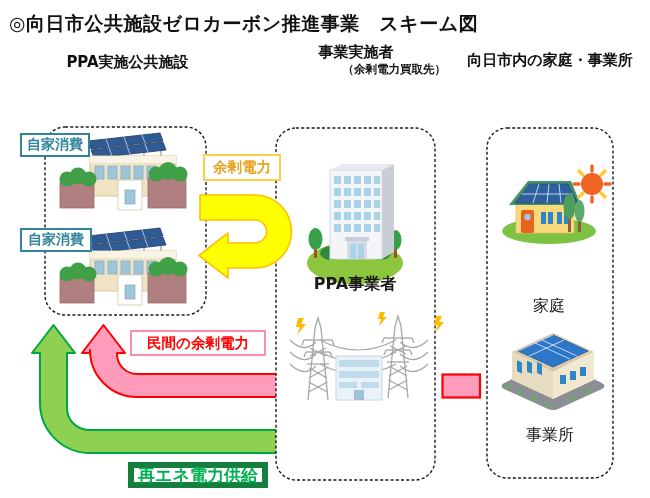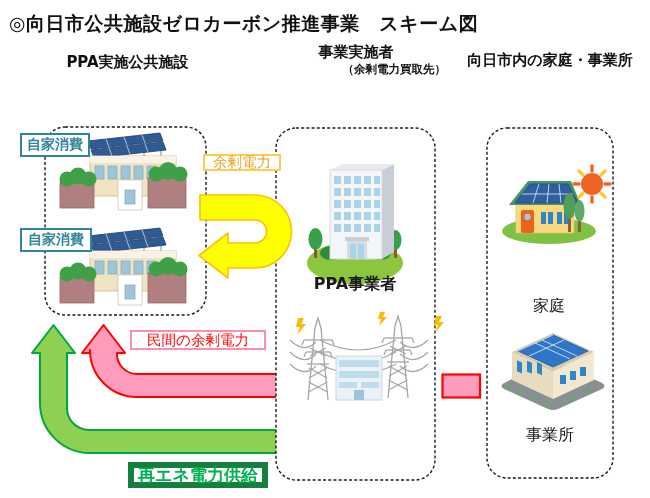--- a/index.html
+++ b/index.html
@@ -267,22 +267,22 @@
   <div class="abs ttl" style="left:9px;top:11px;">◎向日市公共施設ゼロカーボン推進事業　スキーム図</div>
 
   <div class="abs hdr" style="left:45px;top:53px;width:165px;">PPA実施公共施設</div>
   <div class="abs hdr" style="left:266px;top:43px;width:180px;">事業実施者</div>
   <div class="abs sub" style="left:266px;top:62px;width:180px;">（余剰電力買取先）</div>
   <div class="abs hdr" style="left:450px;top:51px;width:200px;">向日市内の家庭・事業所</div>
 
   <div class="abs lbl" style="left:20px;top:133px;width:70px;height:24px;border:2px solid #31849B;color:#31849B;font-size:14px;font-weight:600;">自家消費</div>
   <div class="abs lbl" style="left:20px;top:228px;width:72px;height:24px;border:2px solid #31849B;color:#31849B;font-size:14px;font-weight:600;">自家消費</div>
 
-  <div class="abs lbl" style="left:203px;top:154px;width:78px;height:17px;border:2px solid #FFCC4D;color:#E9A220;font-size:14.5px;font-weight:400;">余剰電力</div>
-
-  <div class="abs lbl" style="left:130px;top:330px;width:136px;height:20px;border:2px solid #FF8FA8;color:#FF0000;font-size:14.5px;font-weight:400;">民間の余剰電力</div>
+  <div class="abs lbl" style="left:203px;top:154px;width:78px;height:27px;border:2px solid #FFCC4D;color:#E9A220;font-size:14.5px;font-weight:700;">余剰電力</div>
+
+  <div class="abs lbl" style="left:130px;top:330px;width:136px;height:26px;border:2px solid #FF8FA8;color:#FF0000;font-size:14.5px;font-weight:700;">民間の余剰電力</div>
 
   <div class="abs lbl" style="left:128px;top:462px;width:140px;height:26px;border:6px solid #15803d;color:#00B050;font-size:17px;font-weight:600;">再エネ電力供給</div>
 
   <div class="abs cap" style="left:295px;top:274px;width:120px;font-weight:bold;">PPA事業者</div>
   <div class="abs cap" style="left:508px;top:260px;width:82px;margin-top:36px;">家庭</div>
   <div class="abs cap" style="left:509px;top:425px;width:82px;">事業所</div>
 </div>
 
 </body></html>

